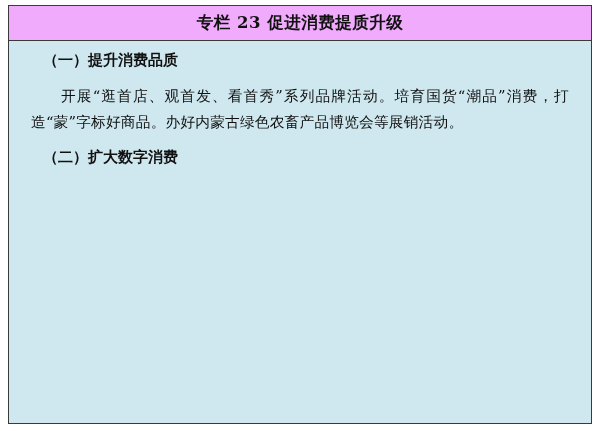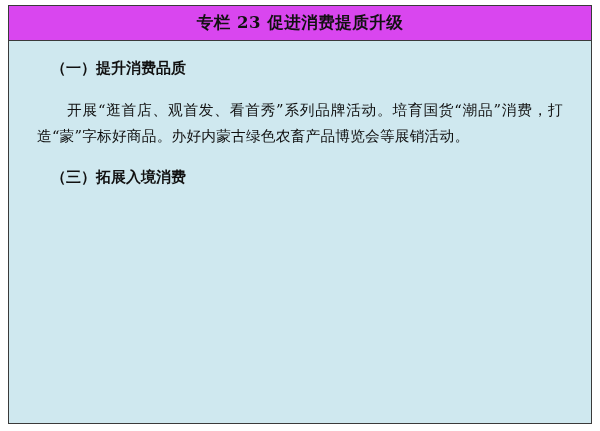--- a/index.html
+++ b/index.html
@@ -20,21 +20,21 @@
     width: 584px;
     height: 419px;
     border: 1px solid #3a3a3a;
     box-sizing: border-box;
     background: #cfe8ef;
     display: flex;
     flex-direction: column;
   }
   .title-bar {
     height: 34px;
-    background: #d946ef;
+    background: #f0abfc;
     border-bottom: 1px solid #3a3a3a;
     display: flex;
     align-items: center;
     justify-content: center;
     flex: none;
   }
   .title-text {
     font-size: 16.5px;
     font-weight: bold;
     color: #111111;
@@ -47,28 +47,28 @@
     padding: 6px 12px 0 12px;
     box-sizing: border-box;
     overflow: hidden;
   }
   .sec-head {
     font-size: 15px;
     font-weight: bold;
     color: #111111;
     text-indent: 22px;
     line-height: 26px;
-    margin: 8px;
+    margin: 0;
     padding: 0;
   }
   .para {
     font-size: 14.7px;
     color: #111111;
     line-height: 25.5px;
-    margin: 16px;
+    margin: 10px;
     padding: 0;
     text-indent: 30px;
     text-align: justify;
     text-justify: inter-ideograph;
     letter-spacing: 0.2px;
   }
 </style>
 </head>
 <body>
 
@@ -76,17 +76,17 @@
 
   <div class="title-bar">
     <span class="title-text">专栏 23    促进消费提质升级</span>
   </div>
 
   <div class="body-area">
 
     <p class="sec-head">（一）提升消费品质</p>
     <p class="para">开展“逛首店、观首发、看首秀”系列品牌活动。培育国货“潮品”消费，打造“蒙”字标好商品。办好内蒙古绿色农畜产品博览会等展销活动。</p>
 
+    <p class="sec-head">（二）扩大数字消费</p>
 
-    <p class="sec-head">（三）拓展入境消费</p>
 
   </div>
 </div>
 
 </body></html>

